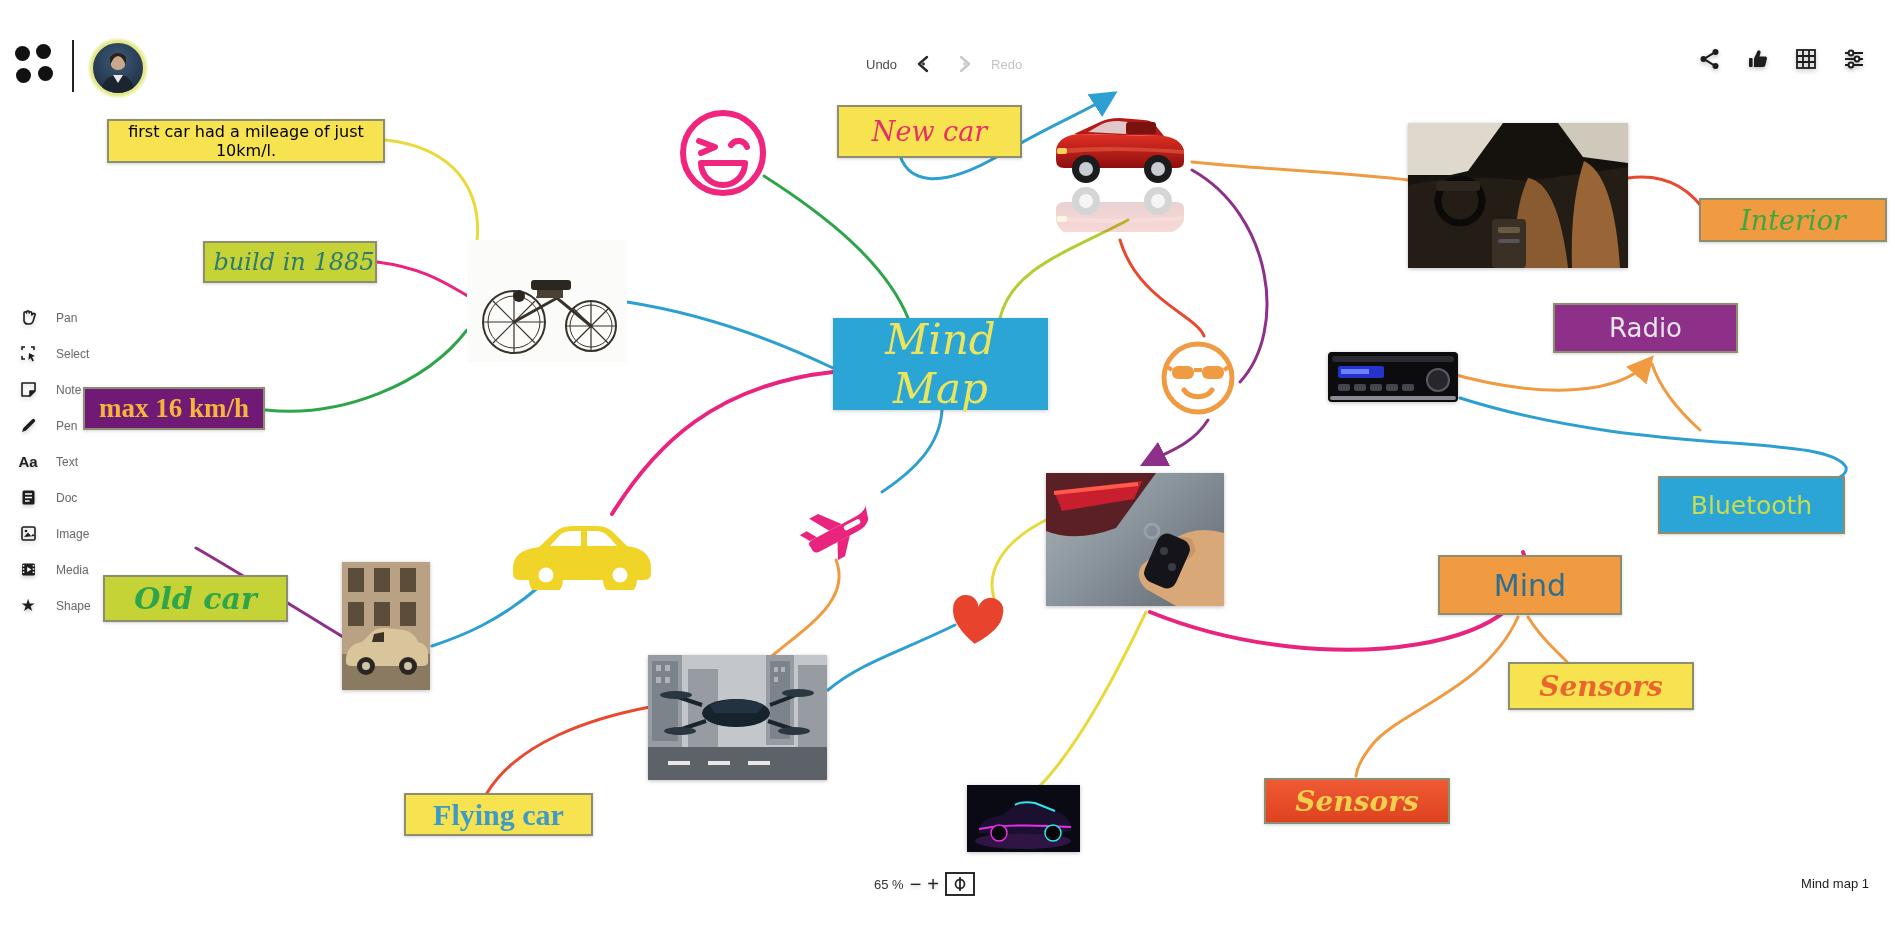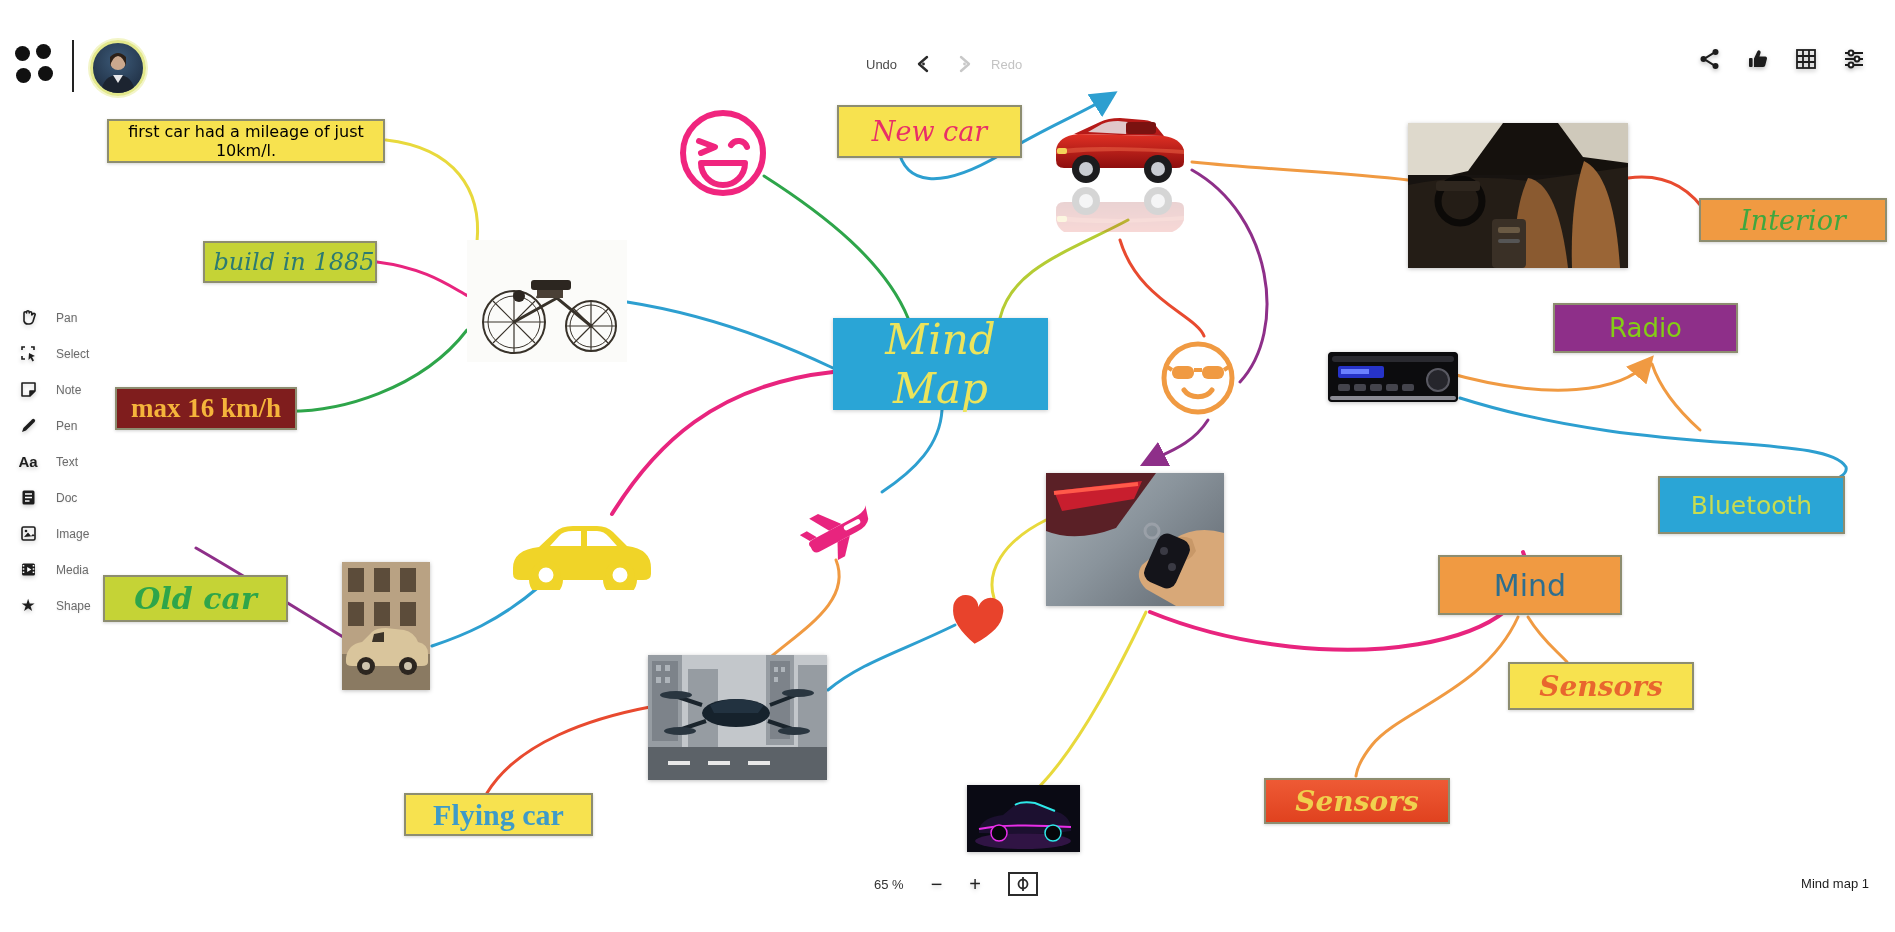--- a/index.html
+++ b/index.html
@@ -31,21 +31,21 @@
 
   
   .toolbar { position:absolute; left:18px; top:306px; display:flex; flex-direction:column; gap:13px; }
   .tool { display:flex; align-items:center; gap:18px; height:23px; cursor:pointer; }
   .tool .ticon { width:20px; height:20px; display:flex; align-items:center; justify-content:center;
                  filter:drop-shadow(0 2px 2px rgba(0,0,0,.2)); }
   .tool .tlabel { font-size:12px; color:#6b6b6b; text-shadow:0 1px 2px rgba(0,0,0,.08); }
   .ticon-aa { font-size:15px; font-weight:bold; color:#1d1d1d; font-family:"Liberation Sans",sans-serif; }
 
   
-  .zoombar { position:absolute; left:874px; top:872px; display:flex; align-items:center; gap:27px; }
+  .zoombar { position:absolute; left:874px; top:872px; display:flex; align-items:center; gap:6px; }
   .zoom-level { font-size:13px; color:#333; }
   .zoom-btn { font-size:20px; color:#222; cursor:pointer; line-height:1;
               filter:drop-shadow(0 2px 2px rgba(0,0,0,.2)); }
   .fit-btn { width:30px; height:24px; border:2px solid #2b2b2b; display:flex; align-items:center; justify-content:center; cursor:pointer; background:#fff; }
   .board-title { position:absolute; right:26px; top:876px; font-size:13px; color:#1d1d1d; }
 
   
   .note { position:absolute; display:flex; align-items:center; justify-content:center;
           border:2px solid #8d8d70; box-shadow:0 1px 3px rgba(0,0,0,.18); text-align:center; cursor:pointer; }
   .n-firstcar { left:107px; top:119px; width:278px; height:44px; font-size:16px; font-family:"DejaVu Sans",sans-serif; }
@@ -338,27 +338,27 @@
       <path transform="rotate(6 27 26)" d="M27,49 C10,37 2,27 2,16 A12.5,12.5 0 0 1 27,12 A12.5,12.5 0 0 1 52,16 C52,27 44,37 27,49 Z" fill="#e8432c"></path>
     </svg>
   </div>
 
   <div class="note n-center" style="background-color: rgb(42, 165, 214); color: rgb(236, 228, 91);">Mind Map</div>
 
   <div class="note n-firstcar" style="background-color: rgb(247, 226, 79); color: #000000;">first car had a mileage of just 10km/l.</div>
 
   <div class="note n-build" style="background-color: rgb(197, 211, 54); color: rgb(44, 122, 114);">build in 1885</div>
 
-  <div class="note n-max16" style="background-color: #7f1d1d; color: rgb(245, 180, 59); margin-left: 32px;">max 16 km/h</div>
+  <div class="note n-max16" style="background-color: #701a75; color: rgb(245, 180, 59);">max 16 km/h</div>
 
   <div class="note n-newcar" style="background-color: rgb(247, 226, 79); color: rgb(232, 47, 104);">New car</div>
 
   <div class="note n-interior" style="background-color: rgb(240, 154, 66); color: rgb(63, 167, 63);">Interior</div>
 
-  <div class="note n-radio" style="background-color: rgb(142, 47, 137); color: #84cc16;">Radio</div>
+  <div class="note n-radio" style="background-color: rgb(142, 47, 137); color: #e5e5e5;">Radio</div>
 
   <div class="note n-bluetooth" style="background-color: rgb(42, 165, 214); color: rgb(200, 220, 80);">Bluetooth</div>
 
   <div class="note n-keys" style="background-color: rgb(240, 154, 66); color: rgb(46, 110, 142);">Mind</div>
 
   <div class="note n-sensors1" style="background-color: rgb(247, 226, 79); color: rgb(232, 102, 46);">Sensors</div>
 
   <div class="note n-sensors2" style="color: rgb(240, 208, 78);">Sensors</div>
 
   <div class="note n-oldcar" style="background-color: rgb(197, 211, 54); color: rgb(46, 165, 74);">Old car</div>

